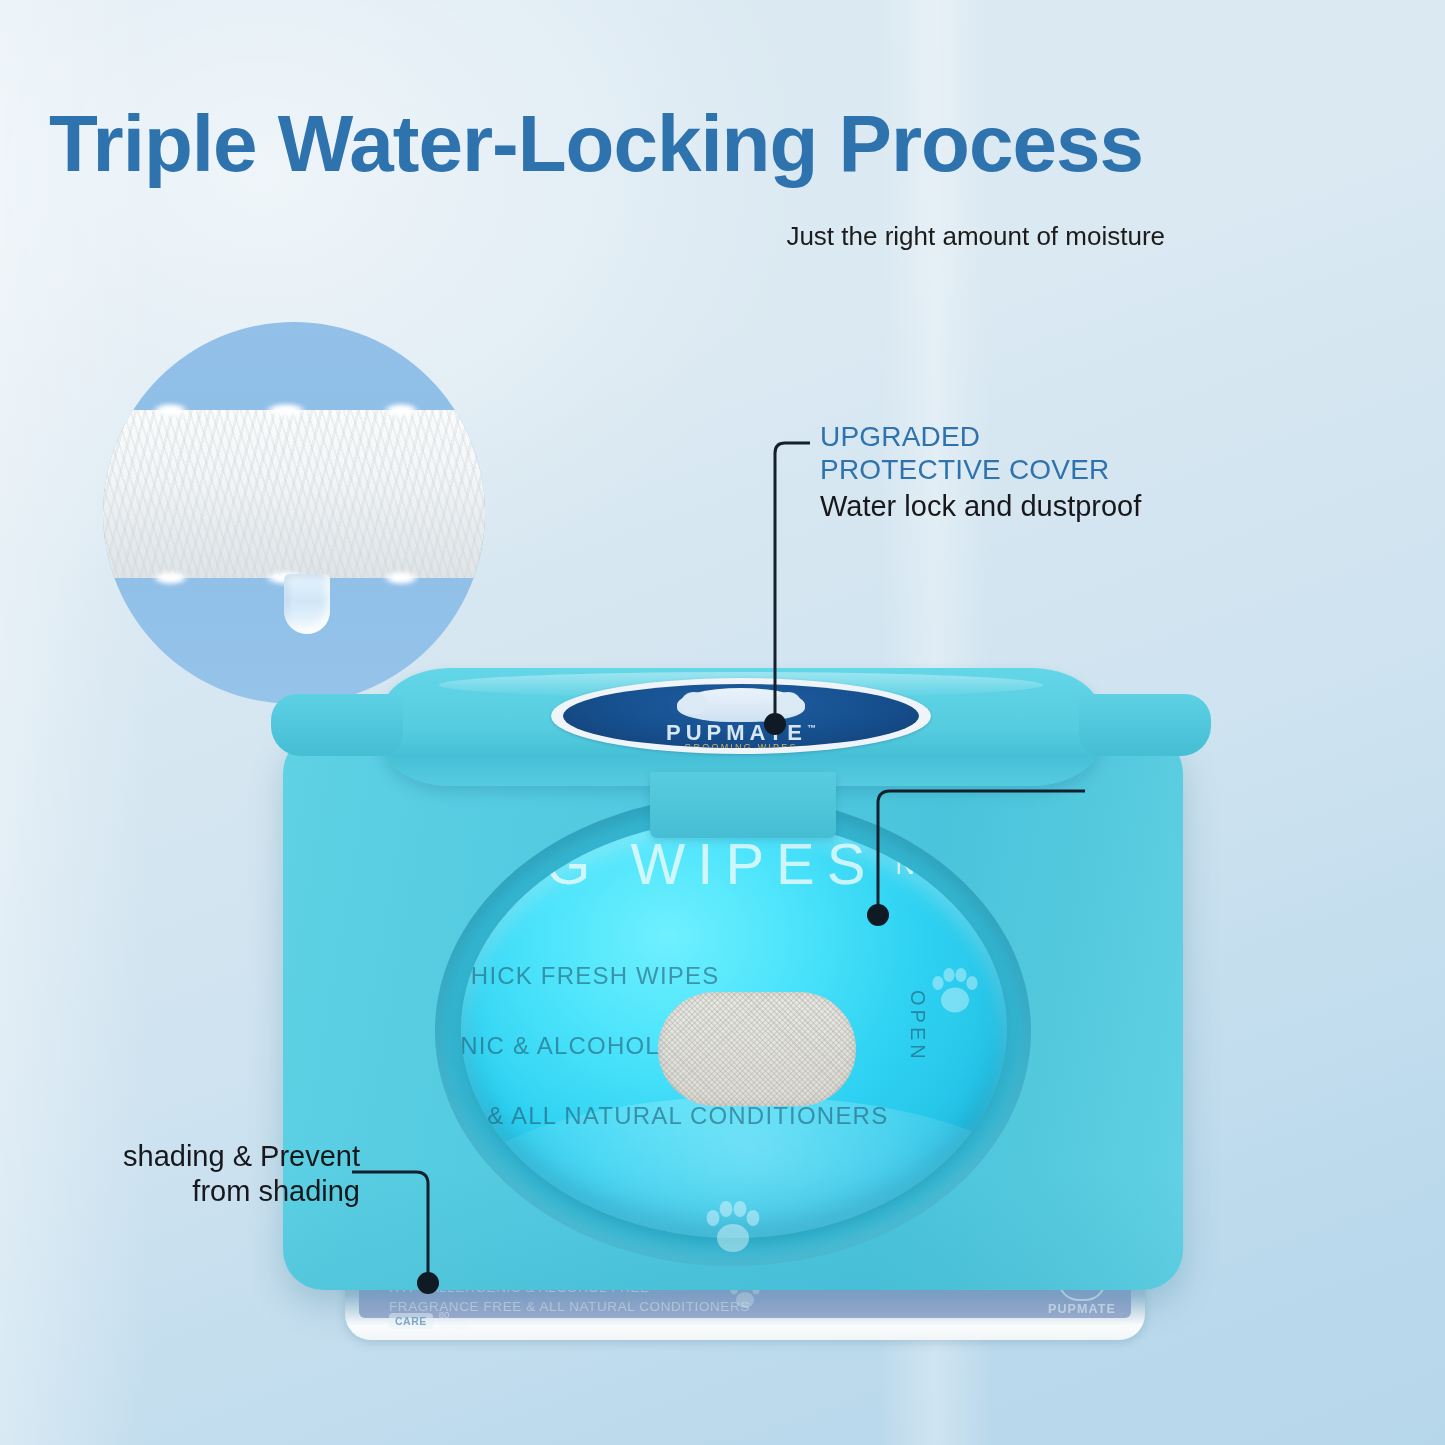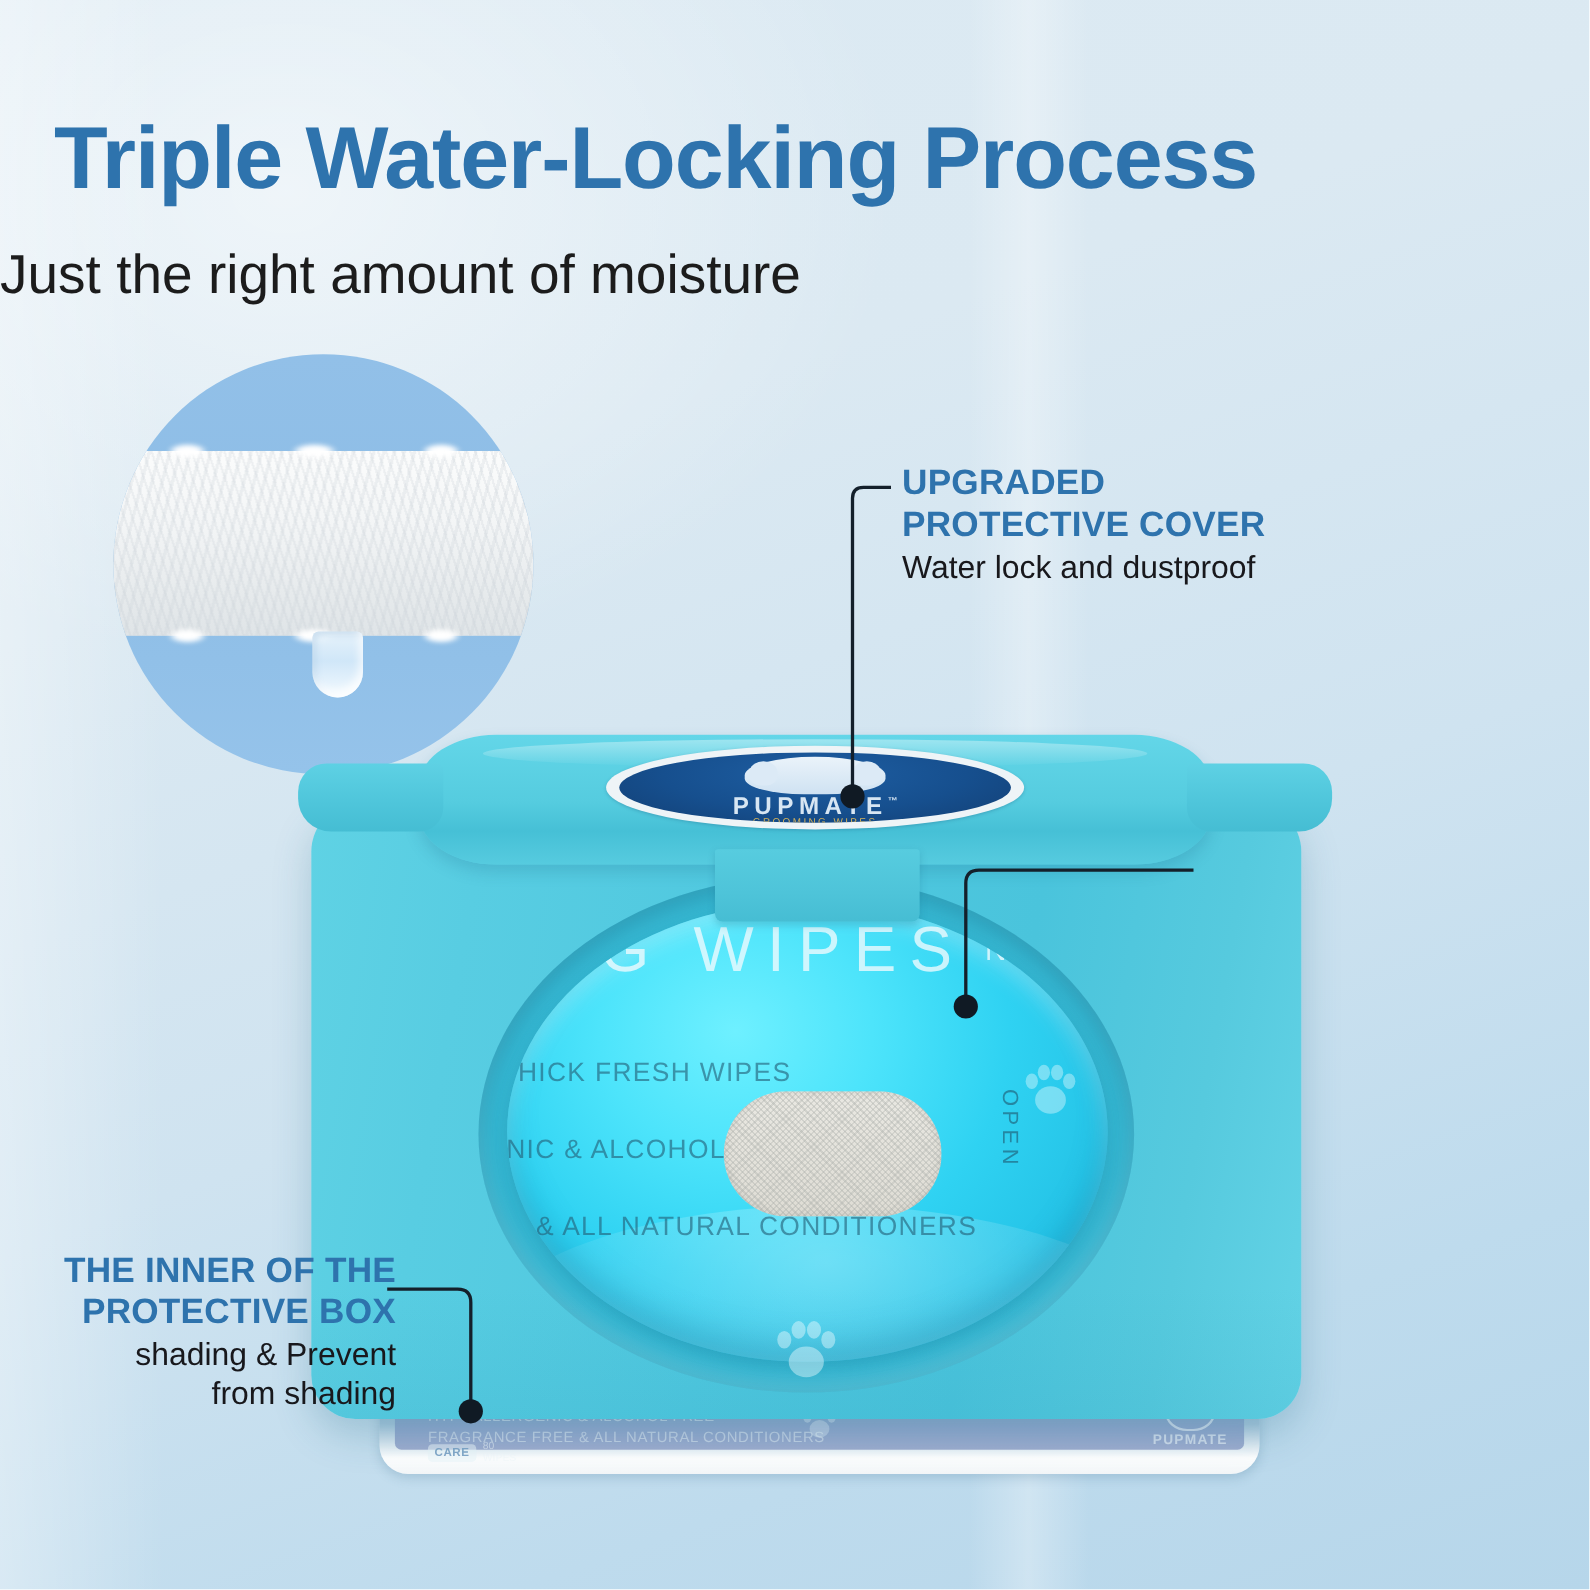--- a/index.html
+++ b/index.html
@@ -42,22 +42,22 @@
     letter-spacing: -1px;
     color: #2e73ad;
     line-height: 1;
     white-space: nowrap;
   }
   .subtitle {
     position: absolute;
     left: 0;
     top: 222px;
     width: 1165px;
-    text-align: left;
-    font-size: 50px;
+    text-align: right;
+    font-size: 26px;
     font-weight: 400;
     color: #1c1c1c;
     line-height: 1.1;
     white-space: nowrap;
   }
 
   
   .inset-circle {
     position: absolute;
     left: 103px;
@@ -434,22 +434,22 @@
     top: 58px;
     text-align: center;
     font-size: 9px;
     letter-spacing: 2.2px;
     color: #d4b35c;
   }
 
   
   .callout { position: absolute; }
   .callout .c-head {
-    font-size: 32px;
-    font-weight: bold;
+    font-size: 28px;
+    font-weight: normal;
     color: #2e73ad;
     line-height: 1.18;
     letter-spacing: 0.2px;
   }
   .callout .c-sub {
     font-size: 29px;
     font-weight: 400;
     color: #18181c;
     line-height: 1.22;
     margin-top: 3px;
@@ -597,23 +597,19 @@
   <div class="callout c1">
     <div class="c-head">
       <div>UPGRADED</div>
       <div>PROTECTIVE COVER</div>
     </div>
     <div class="c-sub">Water lock and dustproof</div>
   </div>
 
 
   <div class="callout c3">
-    <div class="c-head">
-      <div>THE INNER OF THE</div>
-      <div>PROTECTIVE BOX</div>
-    </div>
     <div class="c-sub">
       <div>shading &amp; Prevent</div>
       <div>from shading</div>
     </div>
   </div>
 
 </div>
 
 </body></html>

